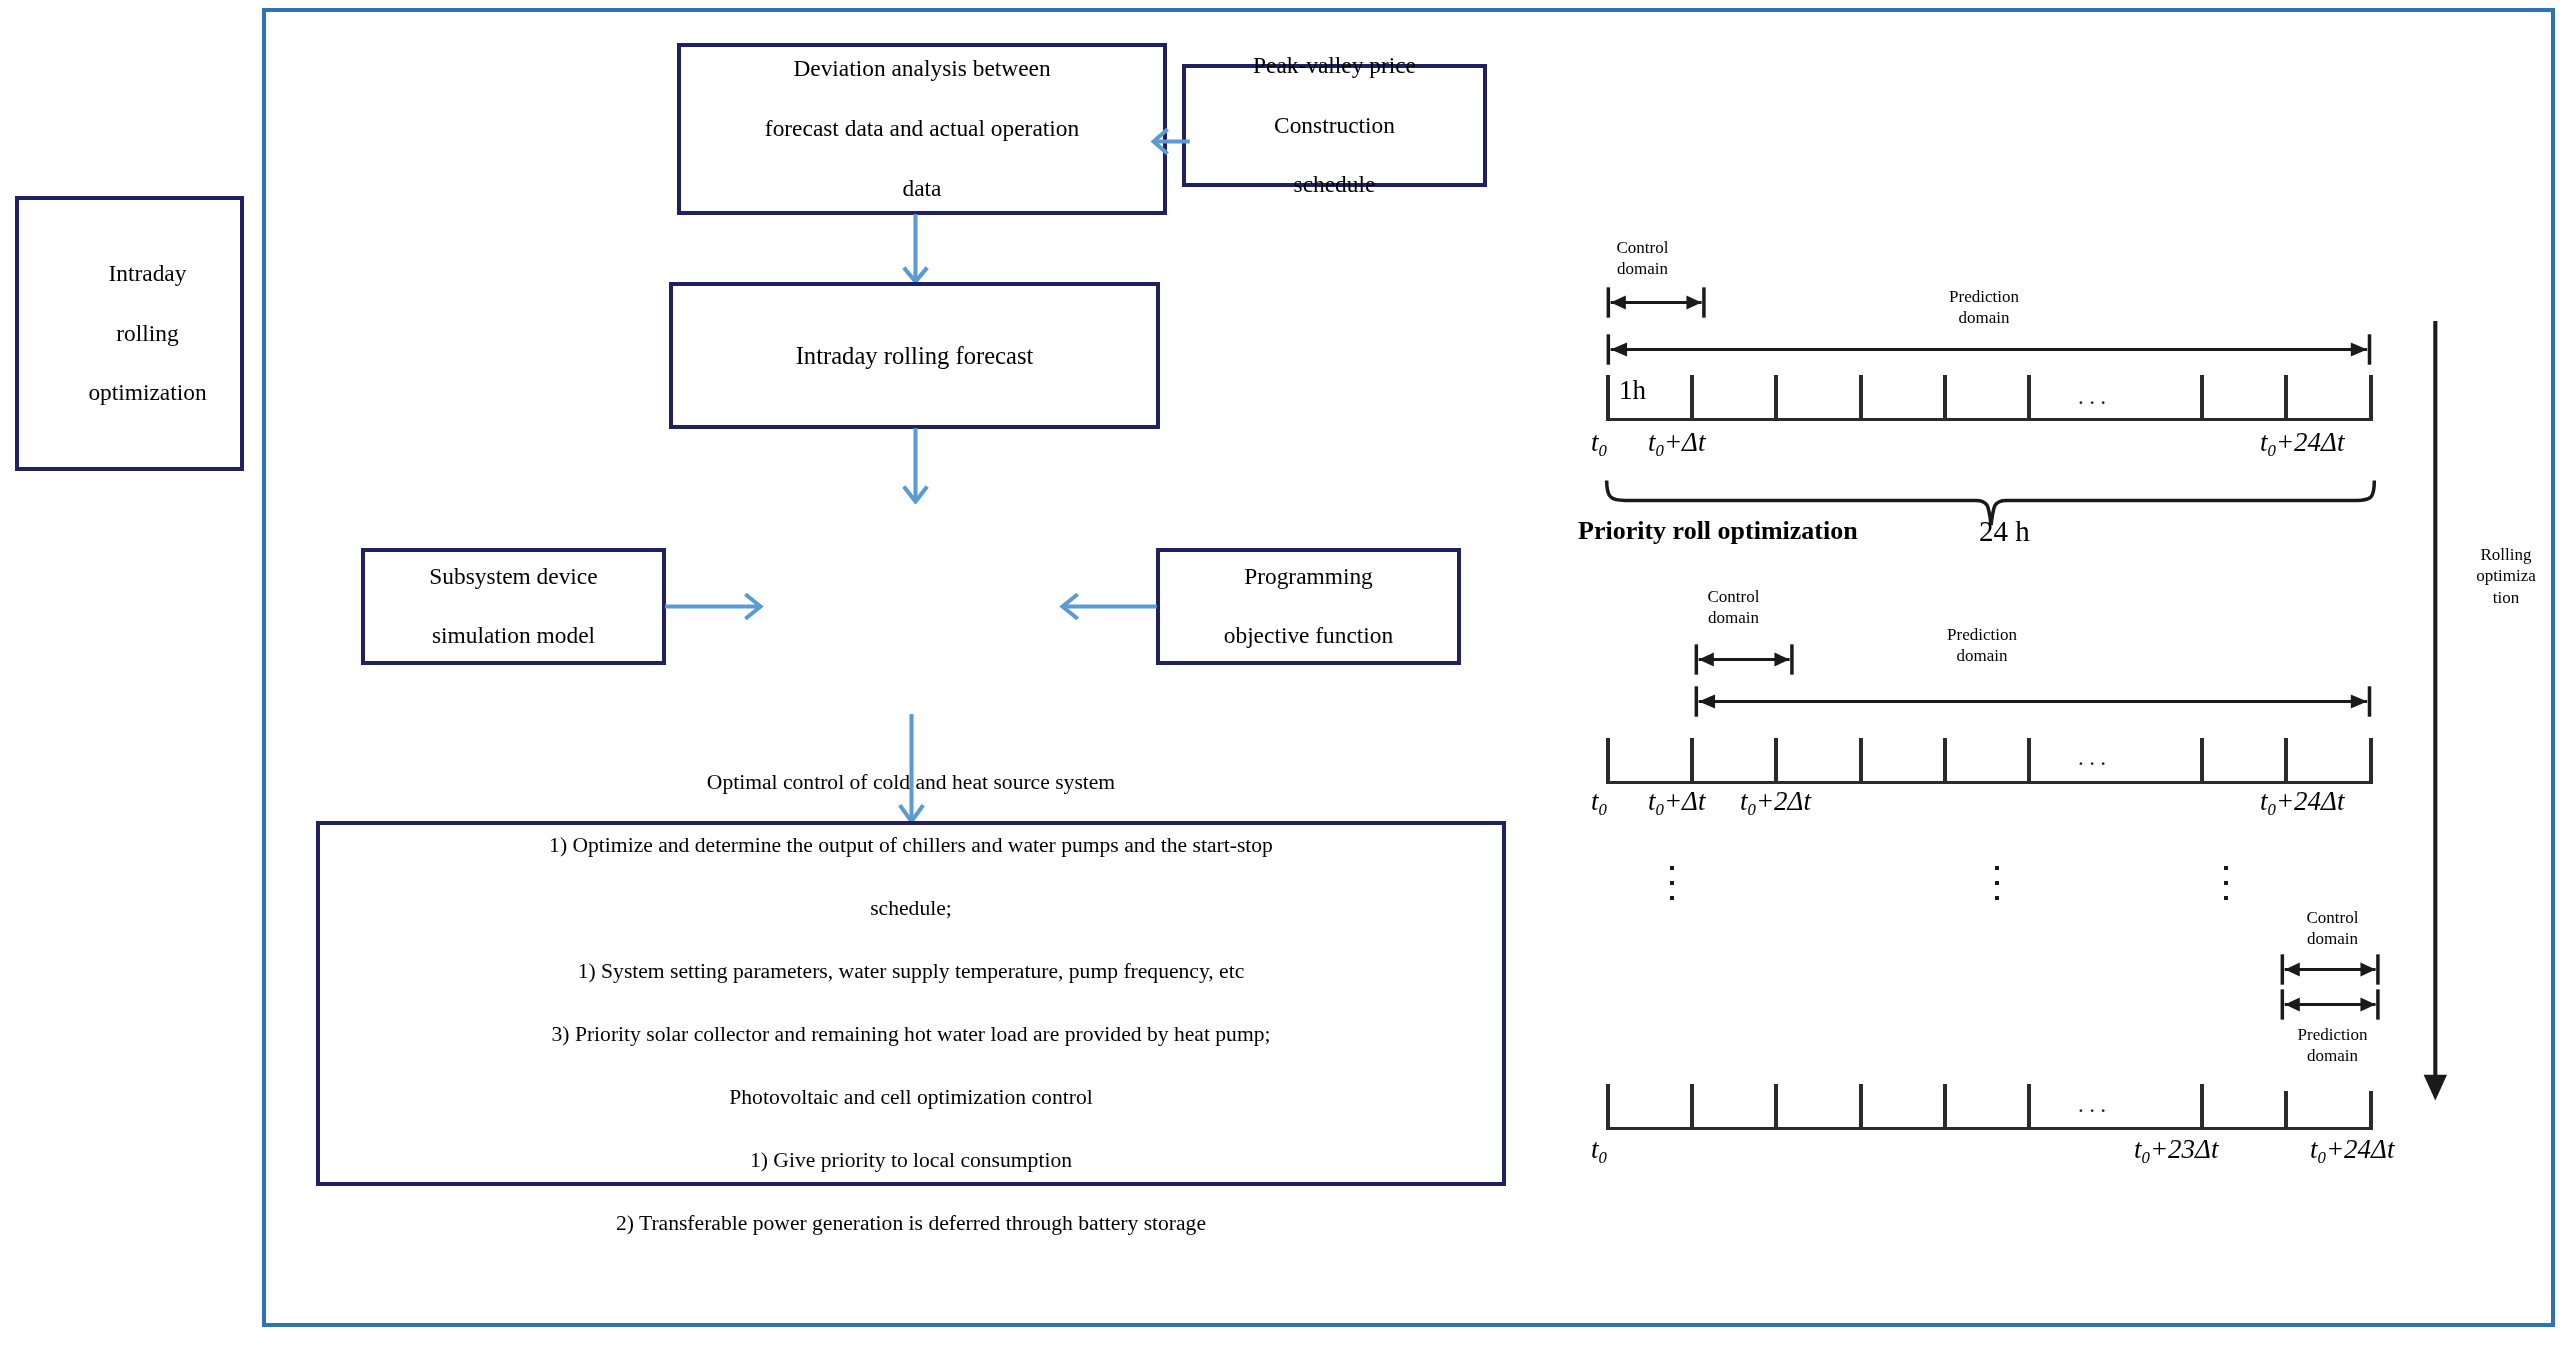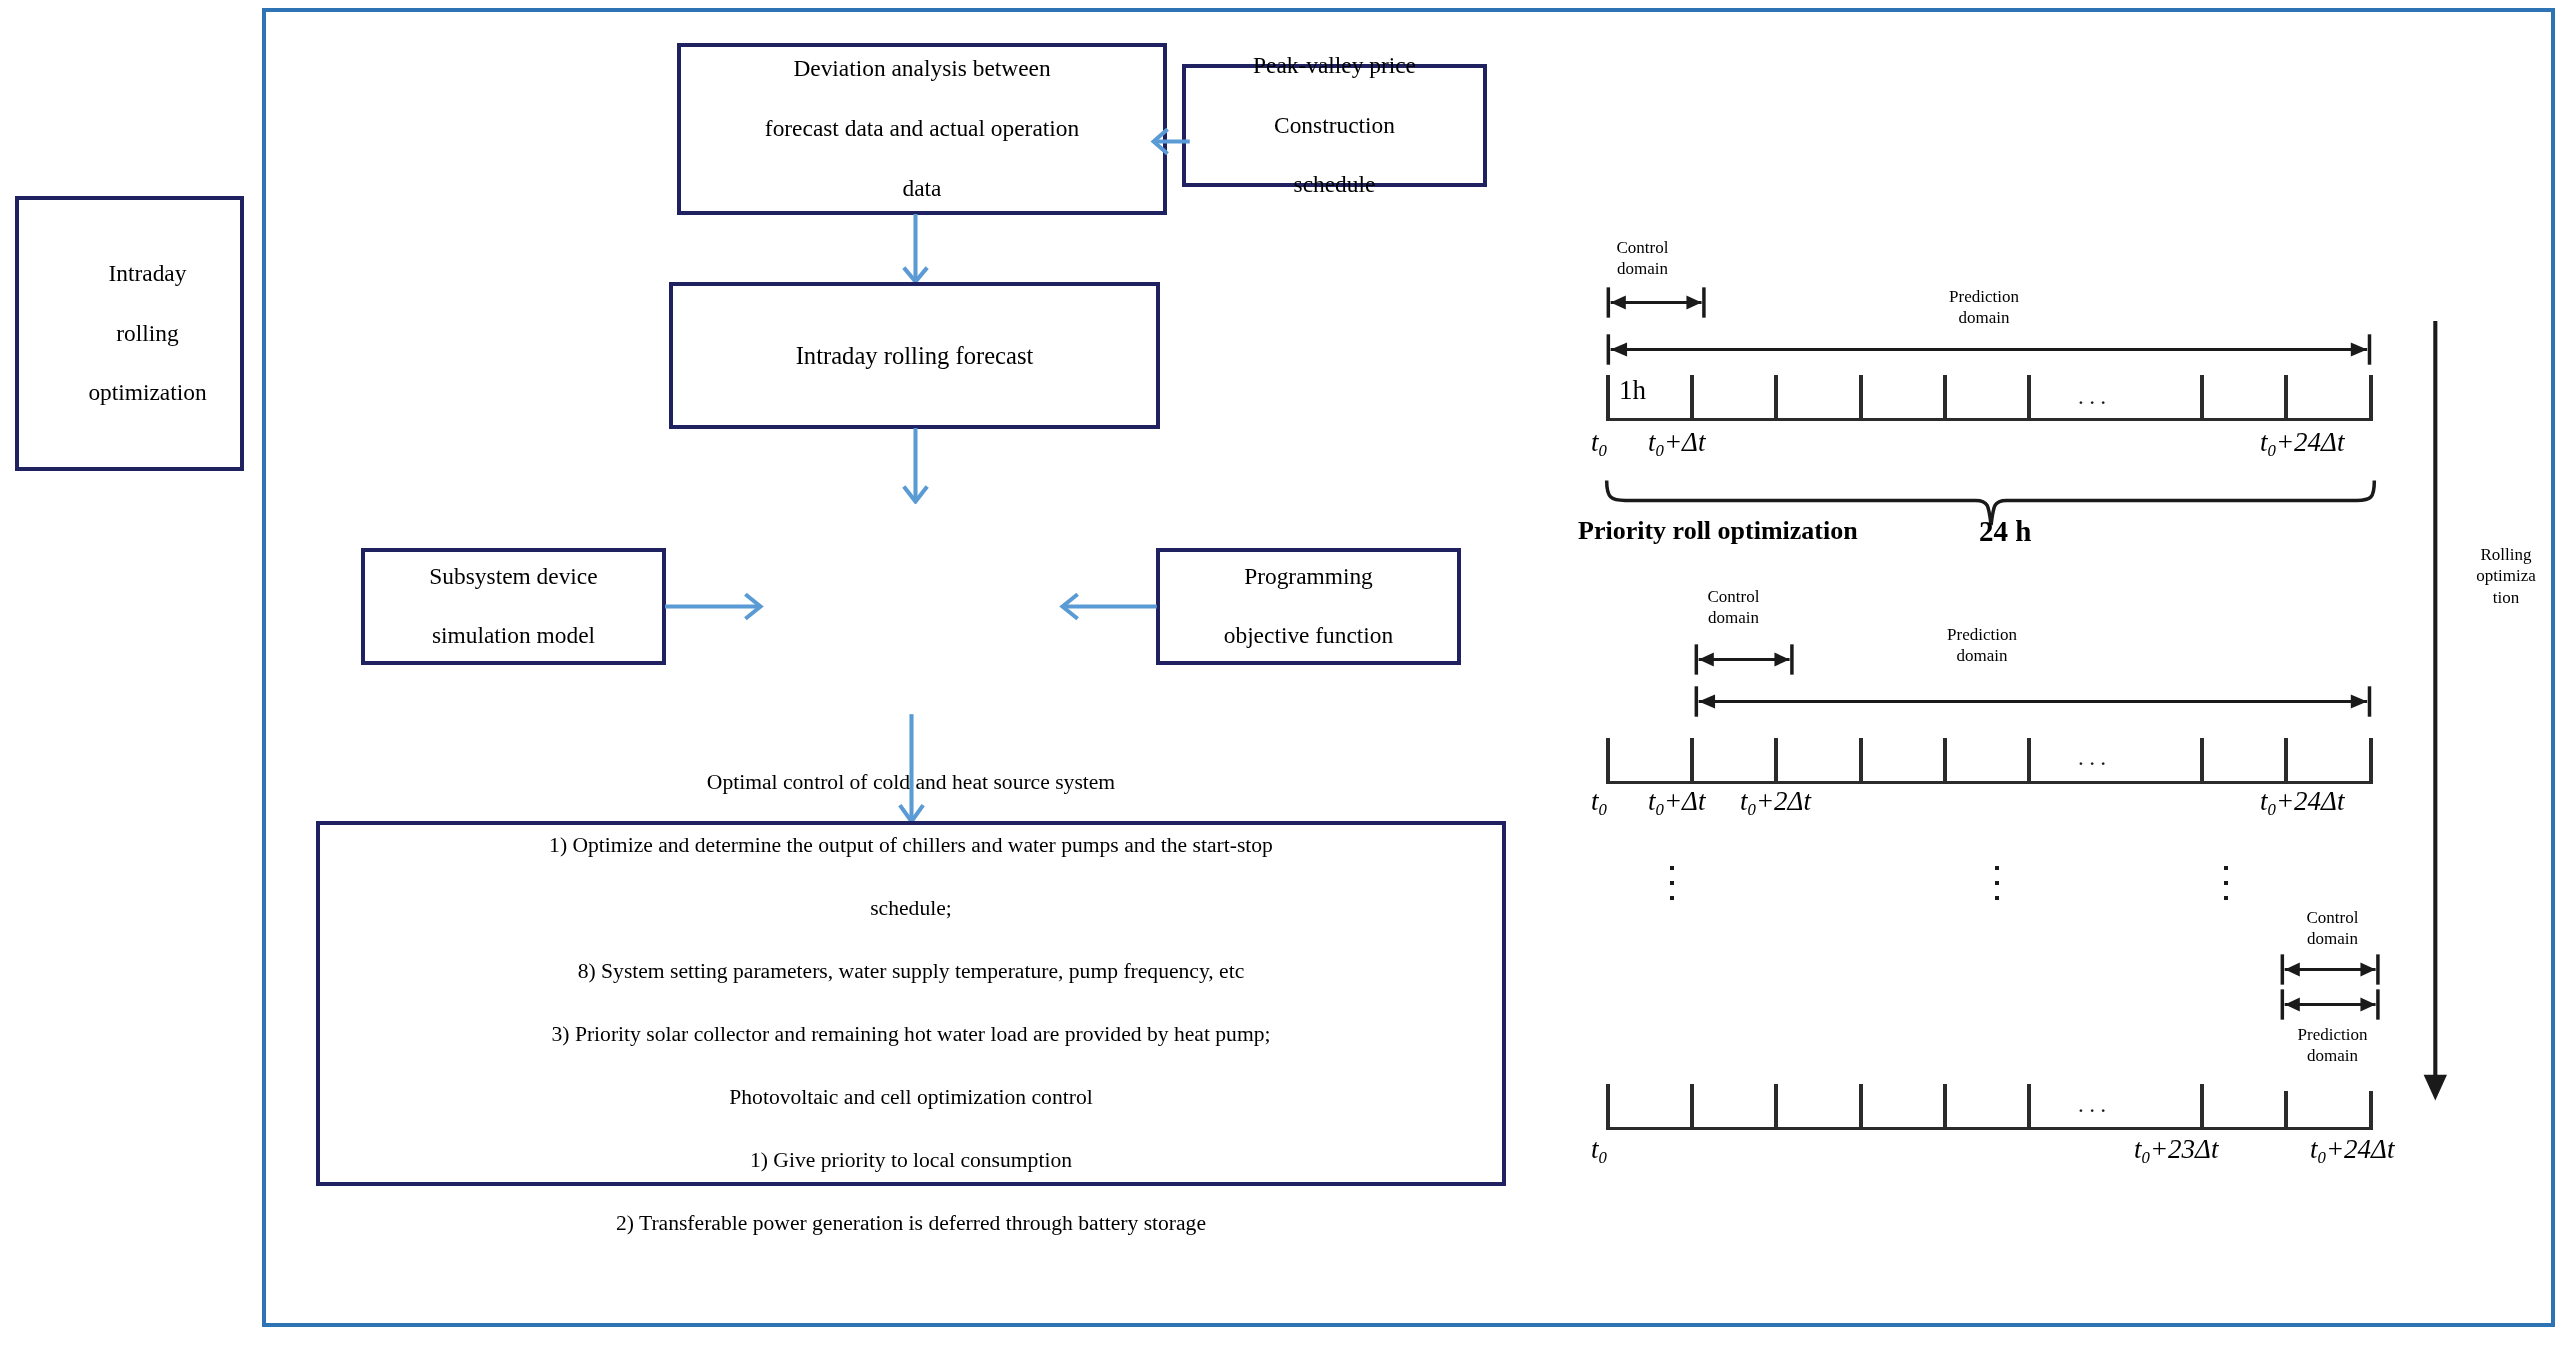--- a/index.html
+++ b/index.html
@@ -119,21 +119,21 @@
   <svg class="arrow" style="left:894px;top:714px;width:35px;height:110px;" viewBox="0 0 60 188">
     <line x1="30" y1="0" x2="30" y2="180" stroke="#5B9BD5" stroke-width="7"></line>
     <polyline points="10,156 30,184 50,156" fill="none" stroke="#5B9BD5" stroke-width="7"></polyline>
   </svg>
 
   <div class="nbox" style="left:316px;top:821px;width:1190px;height:365px;font-size:21.6px;">
     <span style="line-height:1.46;">
       <span>Optimal control of cold and heat source system</span><br>
       <span>1) Optimize and determine the output of chillers and water pumps and the start-stop</span><br>
       <span>schedule;</span><br>
-      <span>8) System setting parameters, water supply temperature, pump frequency, etc</span><br>
+      <span>1) System setting parameters, water supply temperature, pump frequency, etc</span><br>
       <span>3) Priority solar collector and remaining hot water load are provided by heat pump;</span><br>
       <span>Photovoltaic and cell optimization control</span><br>
       <span>1) Give priority to local consumption</span><br>
       <span>2) Transferable power generation is deferred through battery storage</span>
     </span>
   </div>
 
   <div class="lbl" style="left:1578px;top:237px;width:129px;font-size:17px;">
     <span>Control</span><br>
     <span>domain</span>
@@ -184,21 +184,21 @@
   <div class="mathlbl" style="left:2260px;top:427px;font-size:27px;">
     <i>t</i><sub>0</sub><span>+24Δt</span>
   </div>
 
   <svg class="tl" style="left:1602px;top:478px;width:777px;height:53px;" viewBox="0 0 1330 90">
     <path d="M8,4 C8,34 16,38 40,38 L640,38 C660,38 662,46 666,80 C670,46 672,38 692,38 L1292,38 C1316,38 1322,34 1322,4" fill="none" stroke="#1a1a1a" stroke-width="6"></path>
   </svg>
   <div class="bracketlbl" style="left:1578px;top:516px;font-size:26px;">
     <span>Priority roll optimization</span>
   </div>
-  <div class="lbl" style="left:1979px;top:513px;font-size:29px;font-weight:bold;">24 h</div>
+  <div class="lbl" style="left:1979px;top:513px;font-size:29px;font-weight:normal;">24 h</div>
 
   <div class="lbl" style="left:1669px;top:586px;width:129px;font-size:17px;">
     <span>Control</span><br>
     <span>domain</span>
   </div>
 
   <svg class="tl" style="left:1694px;top:643px;width:102px;height:33px;" viewBox="0 0 175 56">
     <line x1="4" y1="2" x2="4" y2="54" stroke="#1a1a1a" stroke-width="6"></line>
     <line x1="168" y1="2" x2="168" y2="54" stroke="#1a1a1a" stroke-width="6"></line>
     <line x1="8" y1="28" x2="164" y2="28" stroke="#1a1a1a" stroke-width="5"></line>

